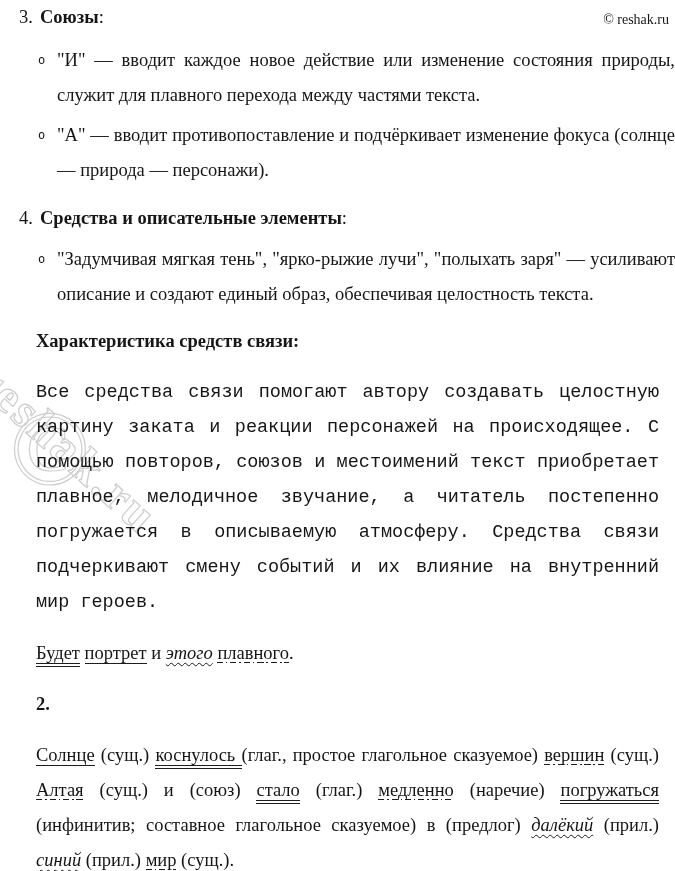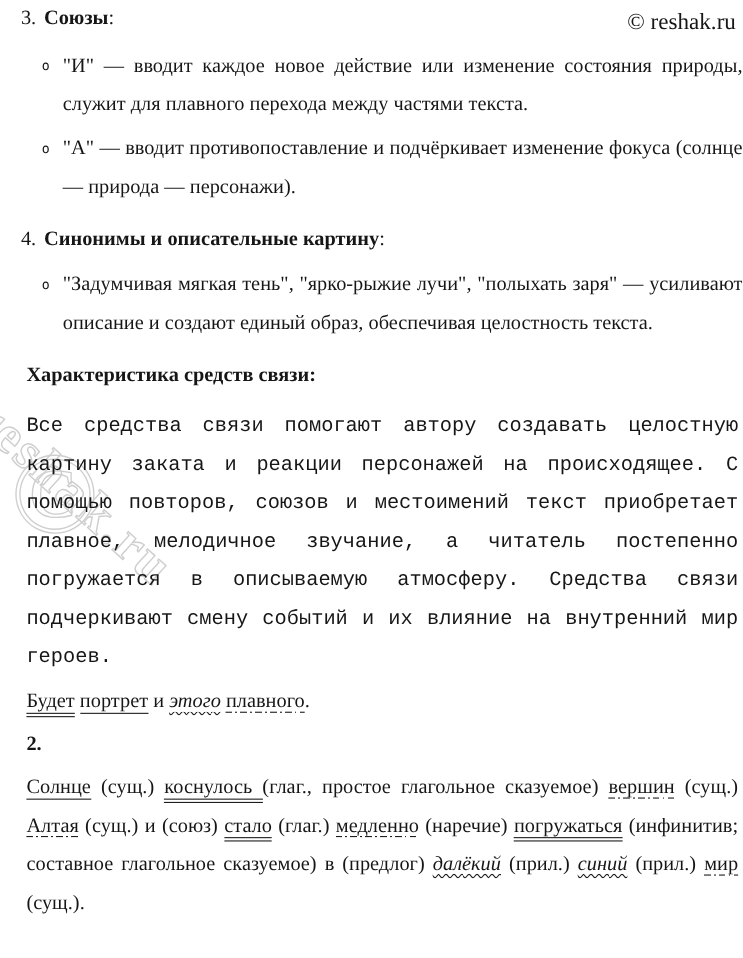--- a/index.html
+++ b/index.html
@@ -11,21 +11,21 @@
     font-size: 18.5px;
     line-height: 35px;
     overflow: hidden;
     position: relative;
   }
   .page { position: relative; z-index: 1; }
 
   
   .copyright {
     position: absolute; top: 2px; right: 6px;
-    font-size: 21px; z-index: 2; white-space: nowrap;
+    font-size: 14px; z-index: 2; white-space: nowrap;
   }
 
   
   .watermark { position: absolute; left: 0; top: 0; width: 675px; height: 871px; z-index: 0; pointer-events: none; opacity: 0.65; }
   .wm-text {
     position: absolute; left: -4px; top: 360px;
     font-size: 48px; font-weight: bold; letter-spacing: 3px;
     transform: rotate(42deg); transform-origin: 0 0;
     color: transparent; -webkit-text-stroke: 1.3px #b5b5b5;
   }
@@ -38,21 +38,21 @@
   
   .num-item { display: flex; padding-left: 19px; }
   .num-item .num { flex: none; width: 21px; }
   .num-item .ttl { font-weight: bold; font-family: Liberation Serif, serif; }
 
   
   .bullet { display: flex; padding-left: 38px; }
   .bullet .mk { flex: none; width: 19px; font-size: 12px; font-family: "DejaVu Sans Mono", monospace; }
   .bullet .tx { flex: 1; text-align: justify; }
 
-  p { margin: 4px; padding-left: 20px; }
+  p { margin: 16px; padding-left: 20px; }
   .just { text-align: justify; }
   .bold { font-weight: bold; }
 
   
   #row3   { margin-top: 0; }
   #b3-1   { margin-top: 8px; }
   #b3-2   { margin-top: 5px; }
   #row4   { margin-top: 13px; }
   #b4-1   { margin-top: 6px; }
   #char-h { margin-top: 12px; }
@@ -97,21 +97,21 @@
     <span class="tx">"И" — вводит каждое новое действие или изменение состояния природы, служит для плавного перехода между частями текста.</span>
   </div>
 
   <div class="bullet" id="b3-2">
     <span class="mk">o</span>
     <span class="tx">"А" — вводит противопоставление и подчёркивает изменение фокуса (солнце — природа — персонажи).</span>
   </div>
 
   <div class="num-item" id="row4">
     <span class="num">4.</span>
-    <span><span class="ttl">Синонимы и описательные картину</span><span>:</span></span>
+    <span><span class="ttl">Средства и описательные элементы</span><span>:</span></span>
   </div>
 
   <div class="bullet" id="b4-1">
     <span class="mk">o</span>
     <span class="tx">"Задумчивая мягкая тень", "ярко-рыжие лучи", "полыхать заря" — усиливают описание и создают единый образ, обеспечивая целостность текста.</span>
   </div>
 
   <p class="bold" id="char-h">Характеристика средств связи:</p>
 
   <p class="just" id="char-p">Все средства связи помогают автору создавать целостную картину заката и реакции персонажей на происходящее. С помощью повторов, союзов и местоимений текст приобретает плавное, мелодичное звучание, а читатель постепенно погружается в описываемую атмосферу. Средства связи подчеркивают смену событий и их влияние на внутренний мир героев.</p>

